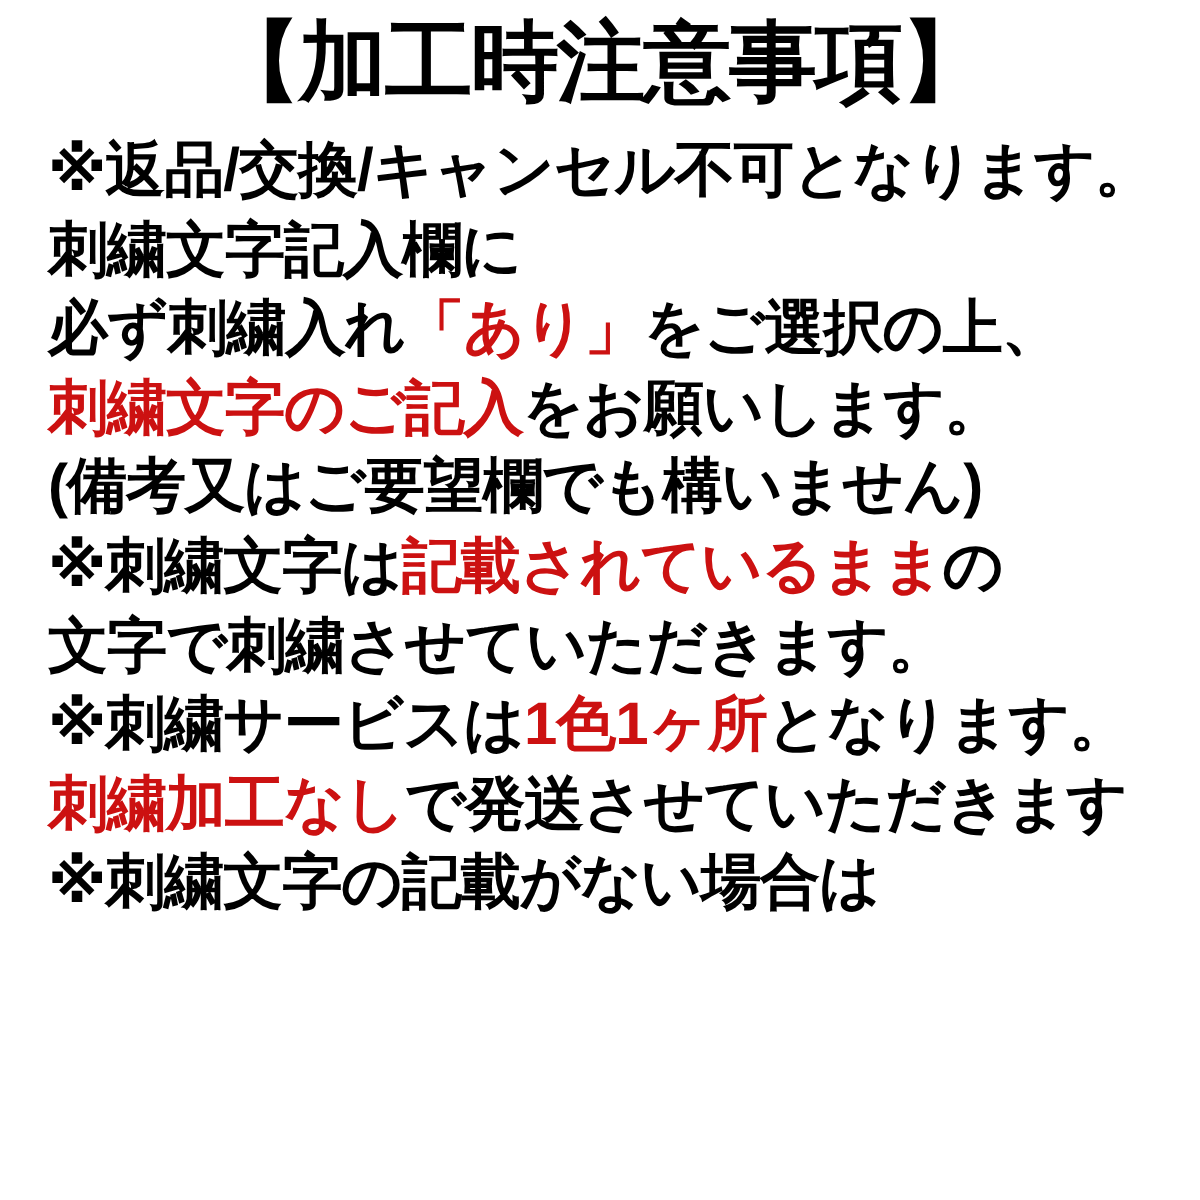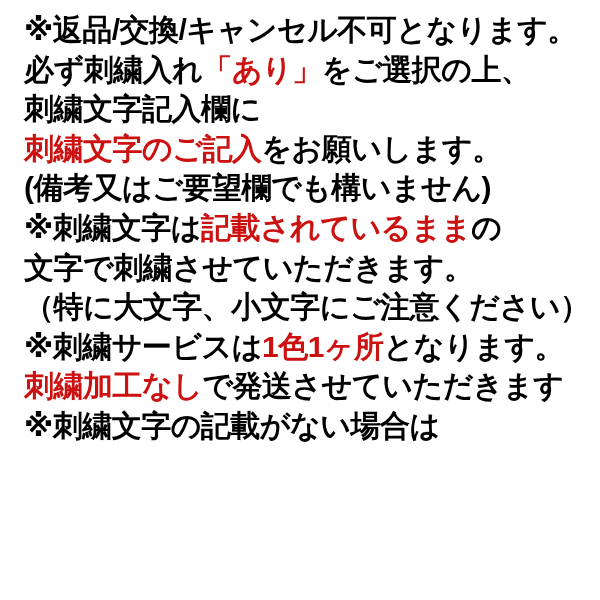--- a/index.html
+++ b/index.html
@@ -39,26 +39,26 @@
     white-space:nowrap;
     letter-spacing:-0.5px;
   }
   .seg{color:var(--text);}
   .seg.red{color:var(--accent_red);}
 </style>
 </head>
 <body>
 
 <div class="canvas">
+  <h1 class="title">【加工時注意事項】</h1>
   <div class="lines">
     <p class="line"><span class="seg">※返品/交換/キャンセル不可となります。</span></p>
+    <p class="line"><span class="seg">刺繍文字記入欄に</span></p>
     <p class="line"><span class="seg">必ず刺繍入れ</span><span class="seg red">「あり」</span><span class="seg">をご選択の上、</span></p>
-    <p class="line"><span class="seg">刺繍文字記入欄に</span></p>
     <p class="line"><span class="seg red">刺繍文字のご記入</span><span class="seg">をお願いします。</span></p>
     <p class="line"><span class="seg">(備考又はご要望欄でも構いません)</span></p>
     <p class="line"><span class="seg">※刺繍文字は</span><span class="seg red">記載されているまま</span><span class="seg">の</span></p>
     <p class="line"><span class="seg">文字で刺繍させていただきます。</span></p>
-    <p class="line"><span class="seg">（特に大文字、小文字にご注意ください）</span></p>
     <p class="line"><span class="seg">※刺繍サービスは</span><span class="seg red">1色1ヶ所</span><span class="seg">となります。</span></p>
     <p class="line"><span class="seg red">刺繍加工なし</span><span class="seg">で発送させていただきます</span></p>
     <p class="line"><span class="seg">※刺繍文字の記載がない場合は</span></p>
   </div>
 </div>
 
 </body></html>

